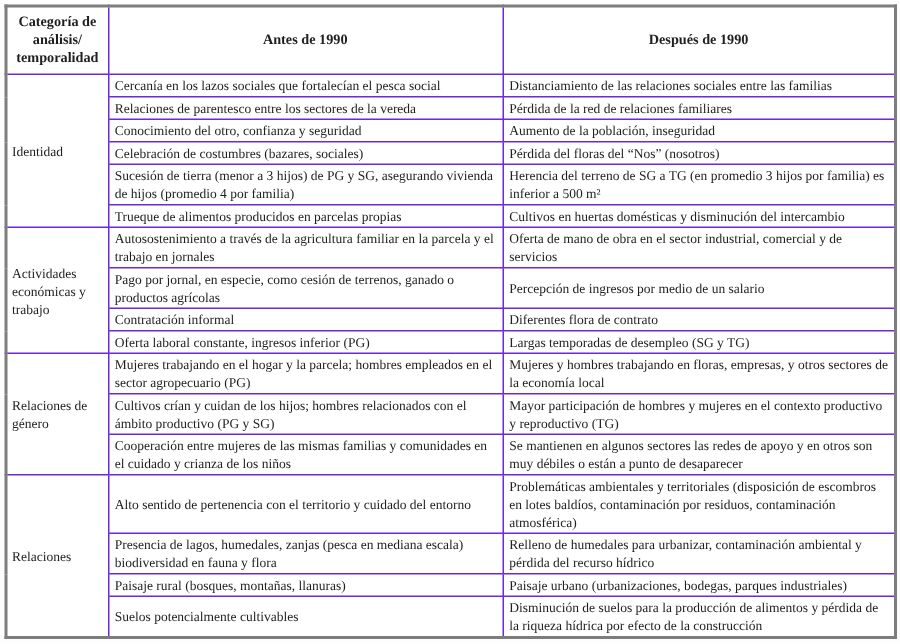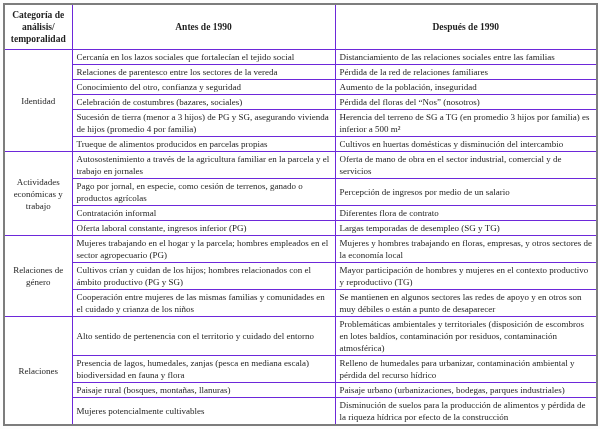--- a/index.html
+++ b/index.html
@@ -37,21 +37,21 @@
     box-sizing: border-box;
     overflow: hidden;
   }
   table.comp th {
     font-weight: bold;
     text-align: center;
     font-size: 9.5px;
     padding: 4px 2px;
   }
   table.comp td.cat {
-    text-align: center;
+    text-align: left;
     padding: 2px 3px;
   }
 </style>
 </head>
 <body>
 
 <div class="page">
   <table class="comp">
     <colgroup>
       <col class="c-cat">
@@ -62,21 +62,21 @@
       <tr>
         <th>Categoría de análisis/ temporalidad</th>
         <th>Antes de 1990</th>
         <th>Después de 1990</th>
       </tr>
     </thead>
     <tbody>
 
       <tr>
         <td class="cat" rowspan="6">Identidad</td>
-        <td>Cercanía en los lazos sociales que fortalecían el tejido social</td>
+        <td>Cercanía en los lazos sociales que fortalecían el pesca social</td>
         <td>Distanciamiento de las relaciones sociales entre las familias</td>
       </tr>
       <tr>
         <td>Relaciones de parentesco entre los sectores de la vereda</td>
         <td>Pérdida de la red de relaciones familiares</td>
       </tr>
       <tr>
         <td>Conocimiento del otro, confianza y seguridad</td>
         <td>Aumento de la población, inseguridad</td>
       </tr>
@@ -132,18 +132,18 @@
       </tr>
       <tr>
         <td>Presencia de lagos, humedales, zanjas (pesca en mediana escala) biodiversidad en fauna y flora</td>
         <td>Relleno de humedales para urbanizar, contaminación ambiental y pérdida del recurso hídrico</td>
       </tr>
       <tr>
         <td>Paisaje rural (bosques, montañas, llanuras)</td>
         <td>Paisaje urbano (urbanizaciones, bodegas, parques industriales)</td>
       </tr>
       <tr>
-        <td>Mujeres potencialmente cultivables</td>
+        <td>Suelos potencialmente cultivables</td>
         <td>Disminución de suelos para la producción de alimentos y pérdida de la riqueza hídrica por efecto de la construcción</td>
       </tr>
     </tbody>
   </table>
 </div>
 
 </body></html>

